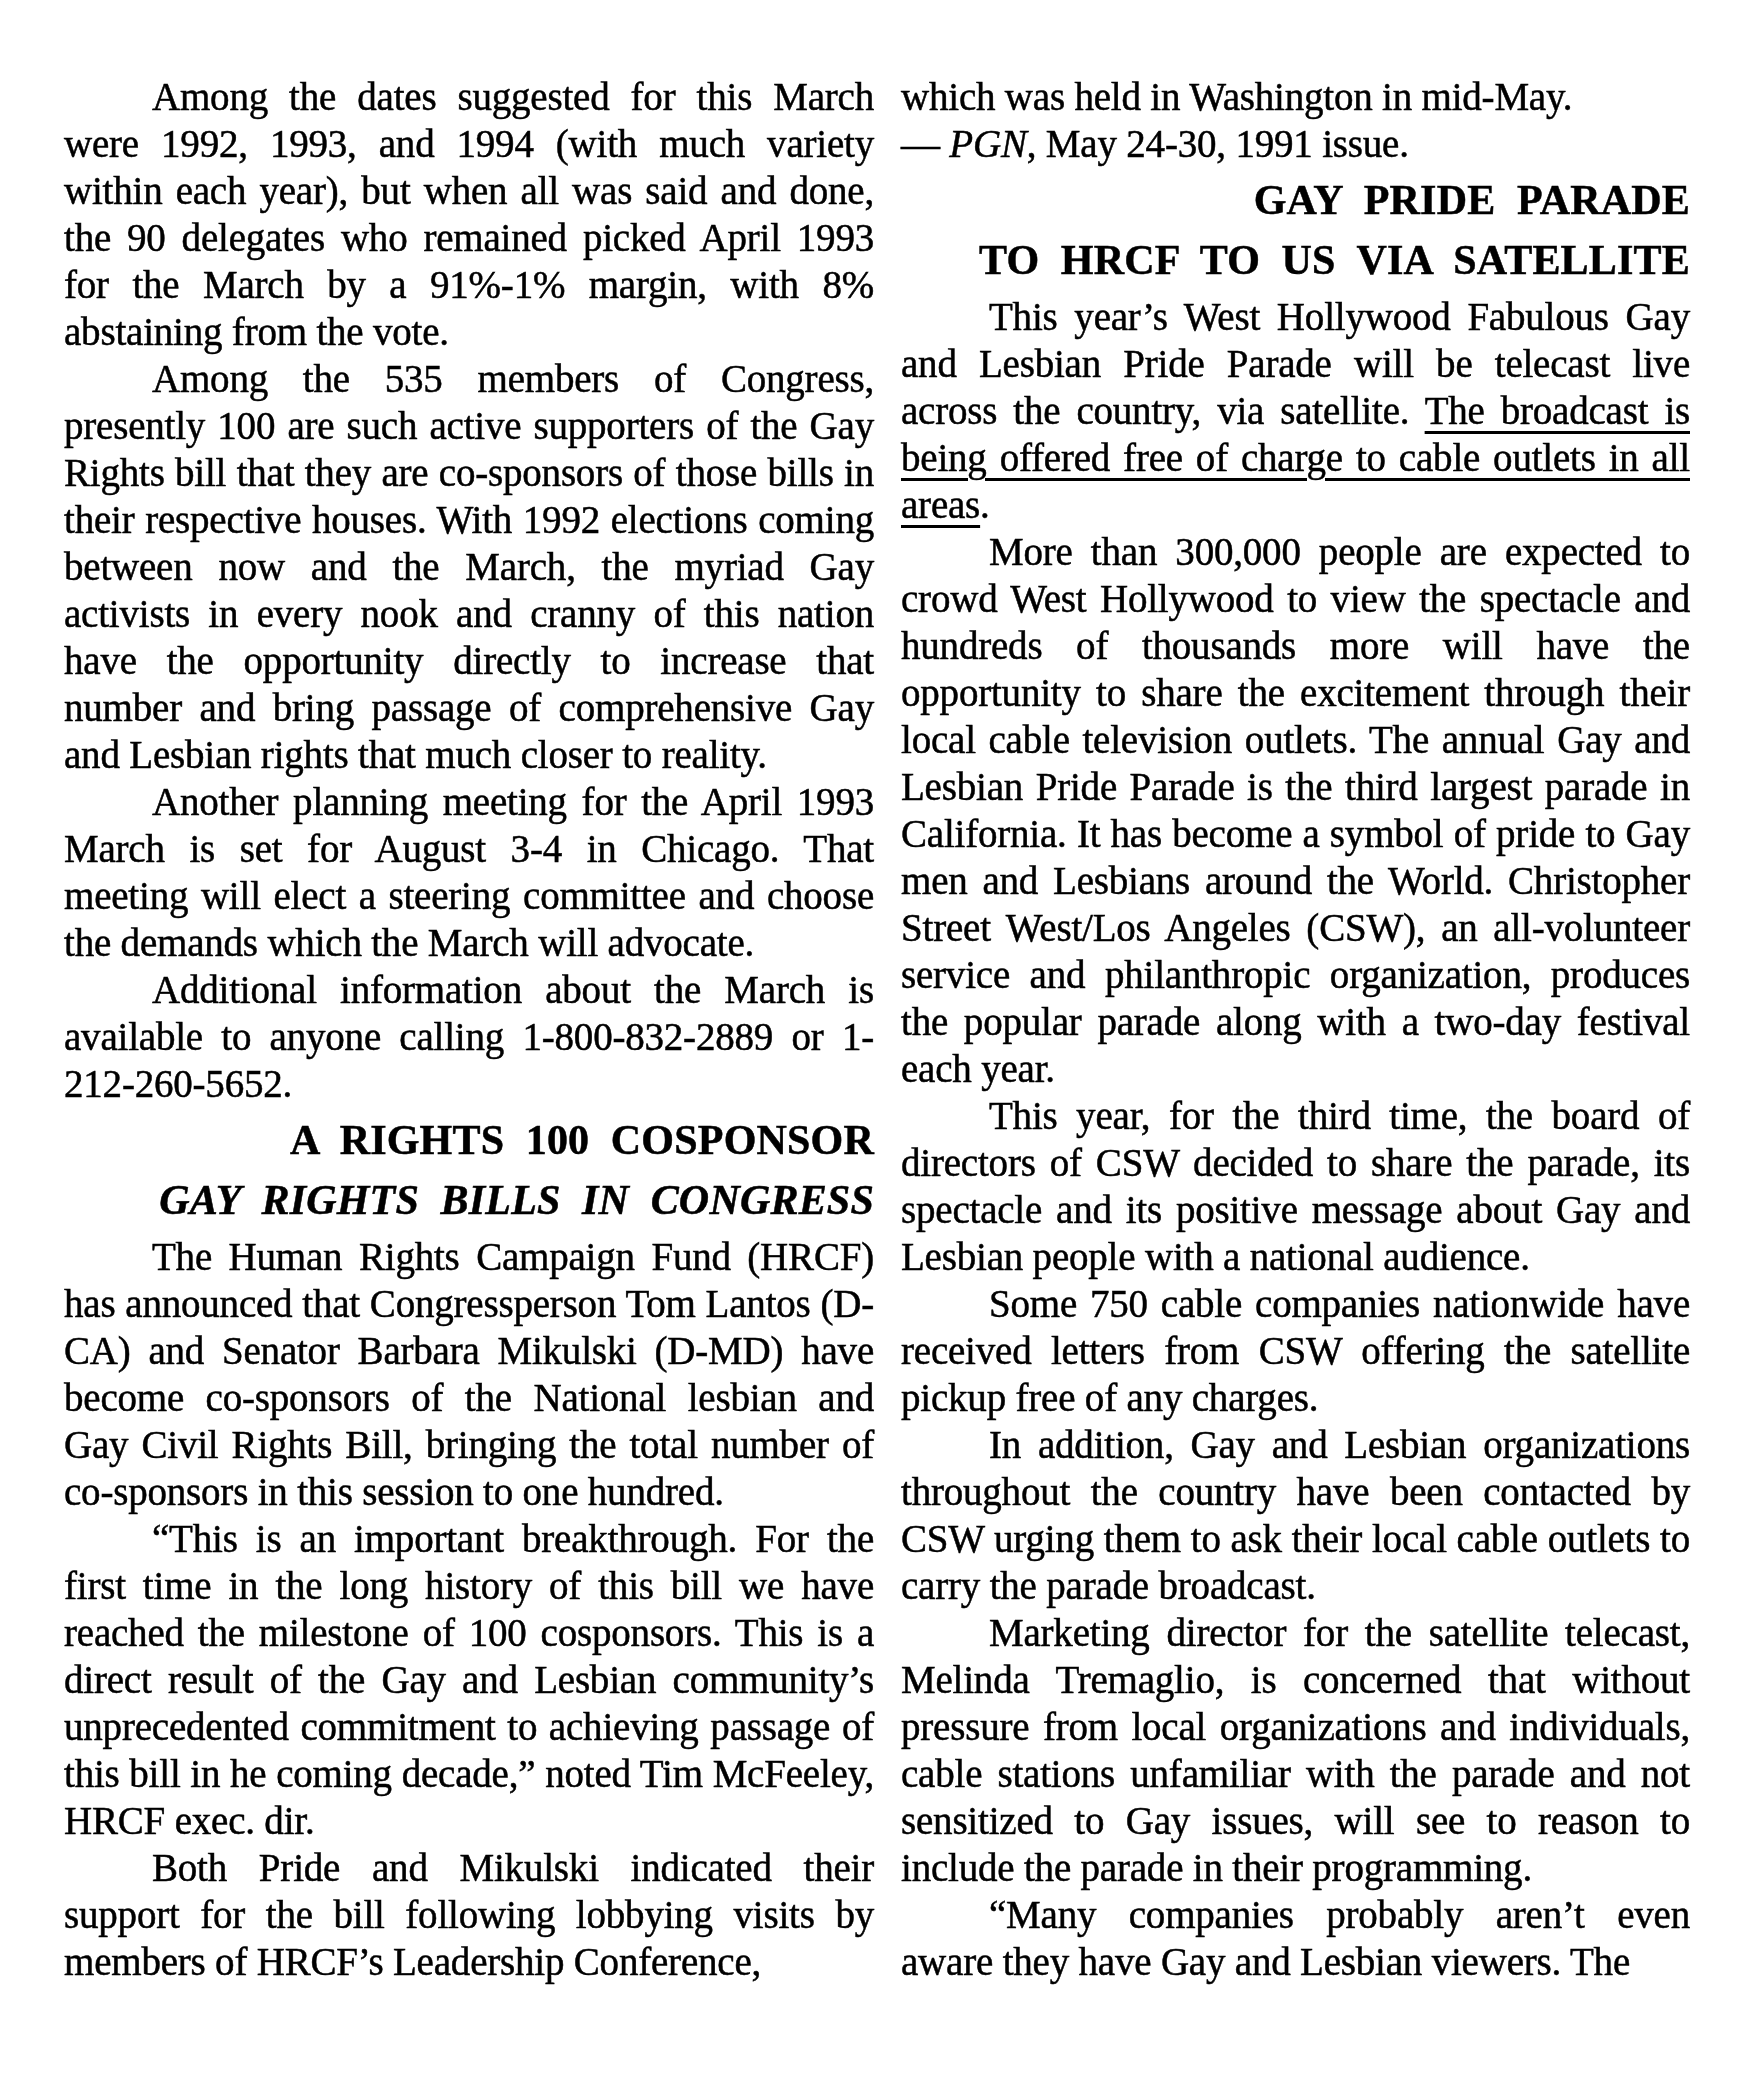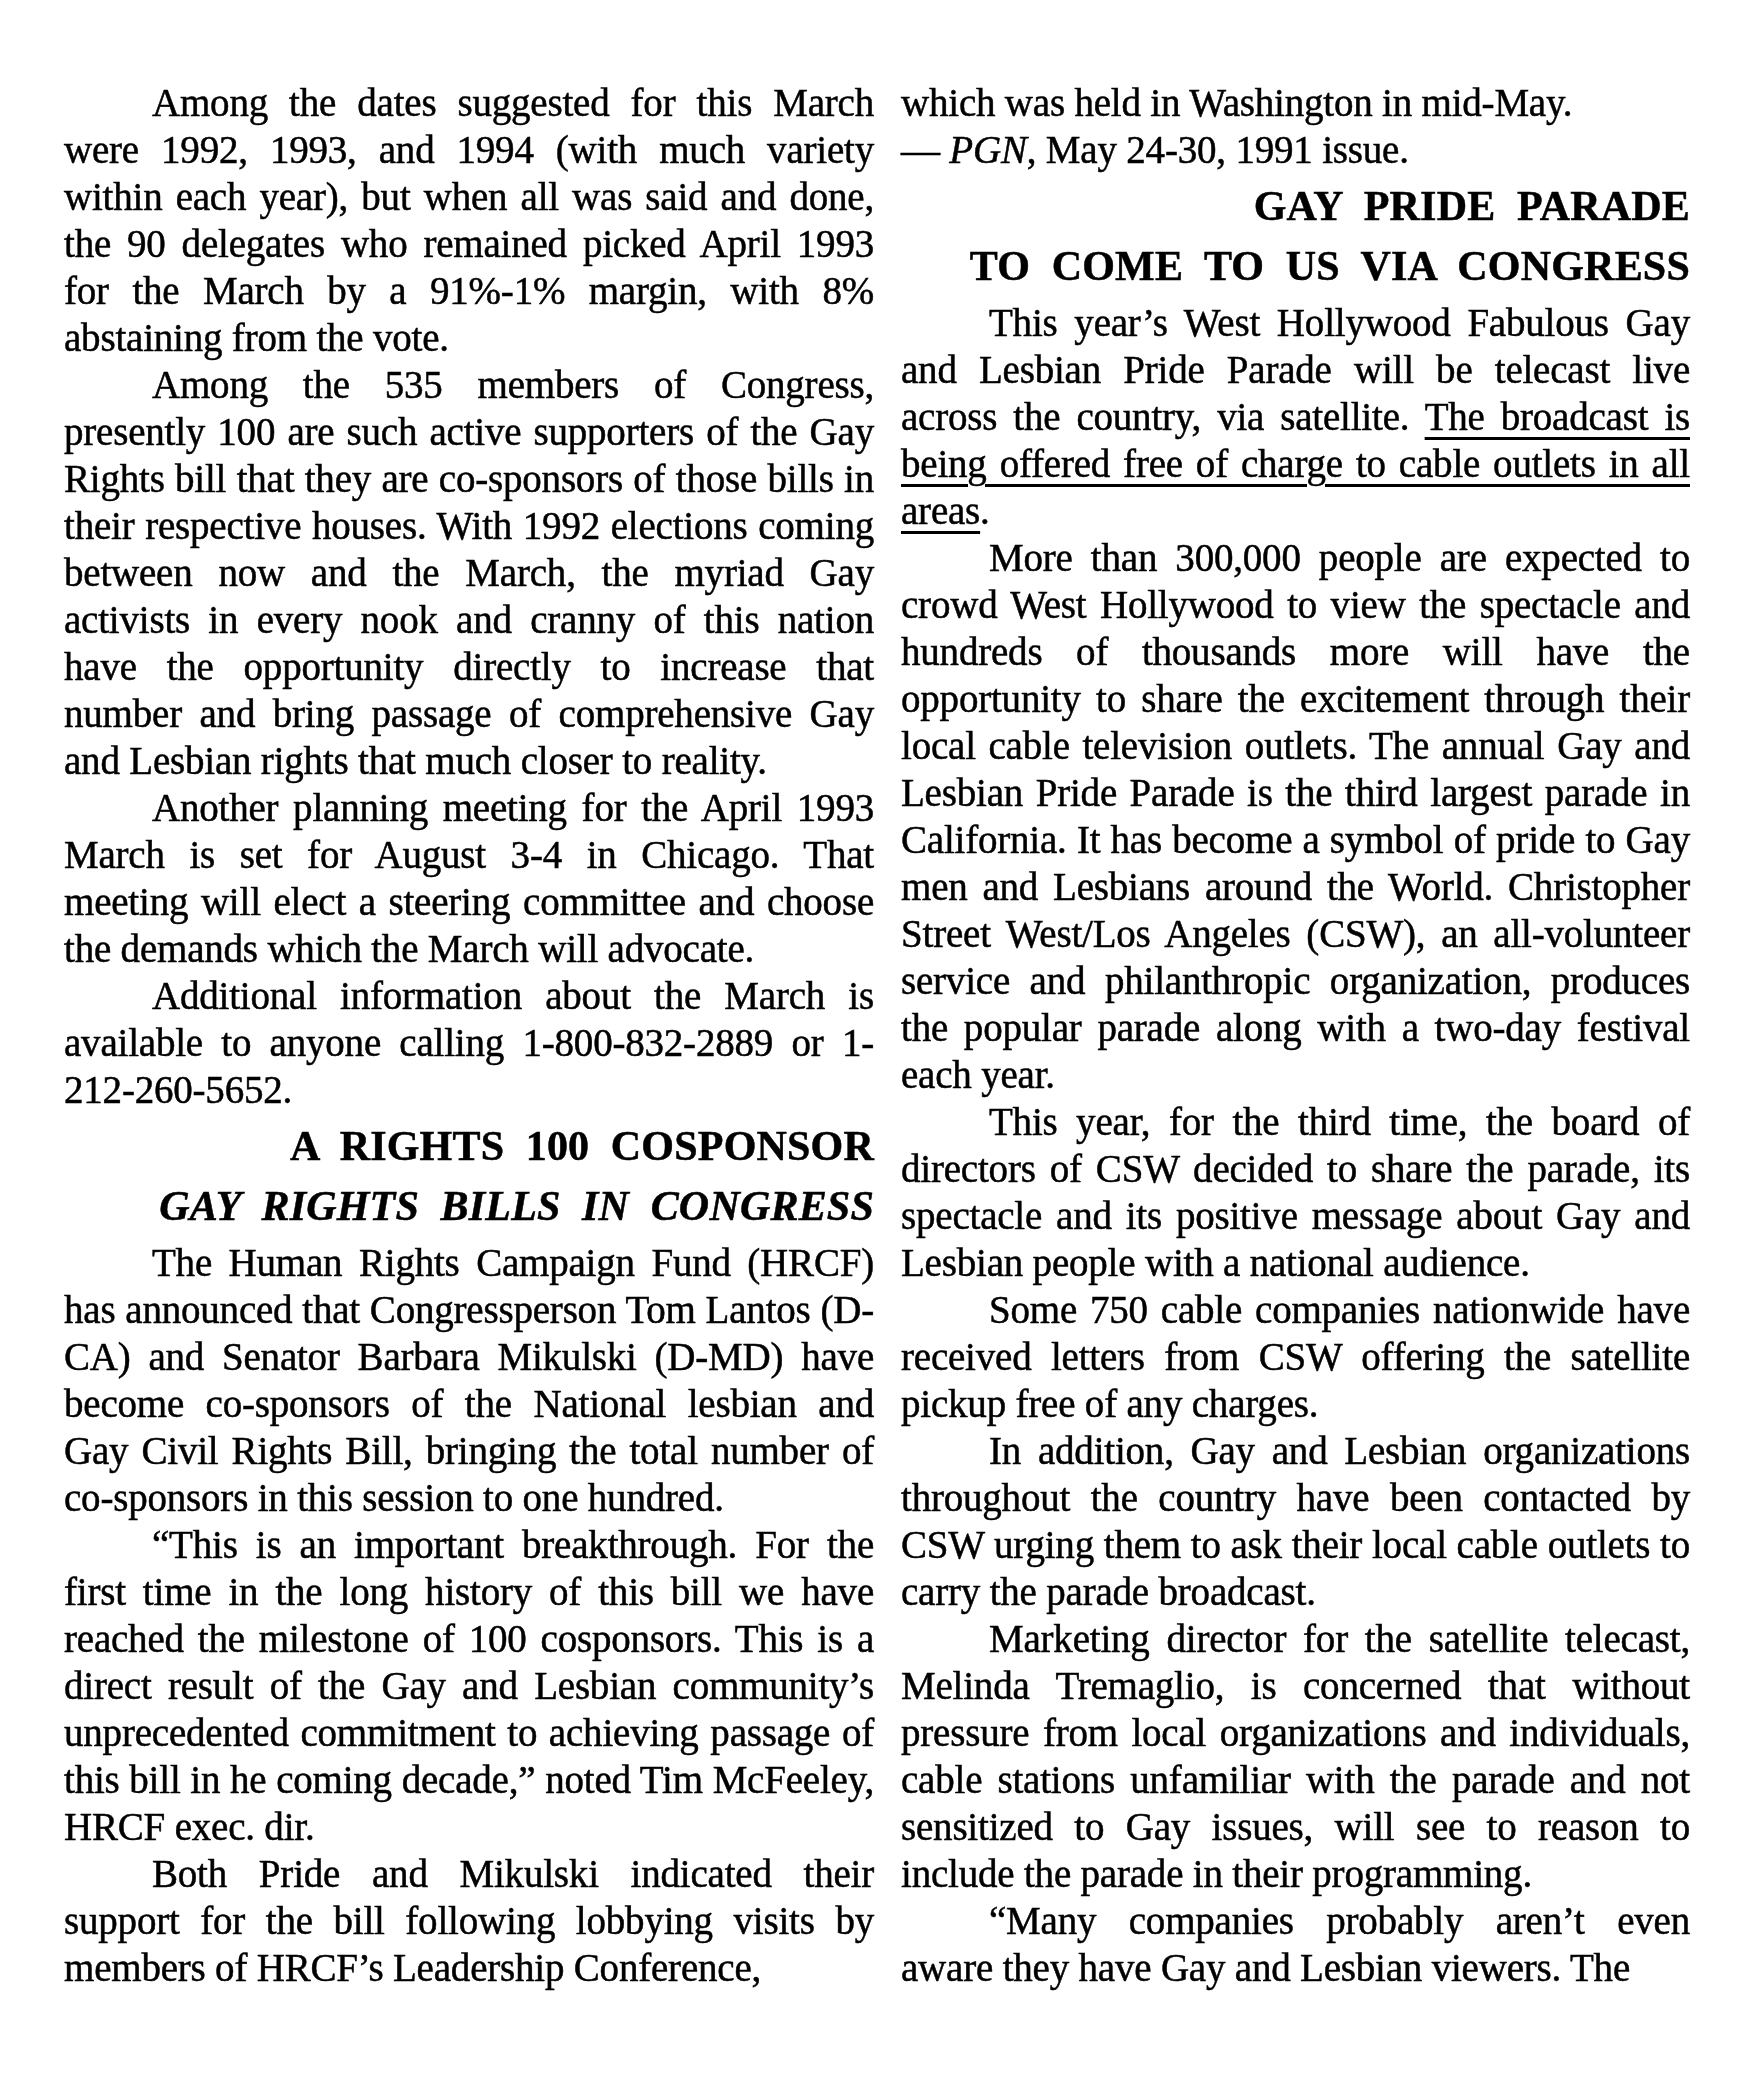--- a/index.html
+++ b/index.html
@@ -12,21 +12,21 @@
     width: 1748px;
     height: 2097px;
     background: #ffffff;
     overflow: hidden;
     font-family: "Liberation Serif", serif;
     color: #000000;
   }
   .content {
     position: absolute;
     left: 64px;
-    top: 79px;
+    top: 73px;
     display: flex;
     gap: 27px;
   }
   .col { display: block; }
   .col-left  { width: 810px; }
   .col-right { width: 789px; }
 
   p.body {
     margin: 0;
     font-size: 39px;
@@ -82,21 +82,21 @@
 
     <div class="col col-right">
       <p class="body noindent">which was held in Washington in mid-May.</p>
 
       <p class="body noindent">
         <span>— </span><span class="italic">PGN</span><span>, May 24-30, 1991 issue.</span>
       </p>
 
       <h2 class="headline">
         <span class="hl-line">GAY PRIDE PARADE</span>
-        <span class="hl-line">TO COME TO US VIA CONGRESS</span>
+        <span class="hl-line">TO HRCF TO US VIA SATELLITE</span>
       </h2>
 
       <p class="body indent">
         <span>This year’s West Hollywood Fabulous Gay and Lesbian Pride Parade will be telecast live across the country, via satellite. </span><span class="underlined">The broadcast is being offered free of charge to cable outlets in all areas</span><span>.</span>
       </p>
 
       <p class="body indent">More than 300,000 people are expected to crowd West Hollywood to view the spectacle and hundreds of thousands more will have the opportunity to share the excitement through their local cable television outlets. The annual Gay and Lesbian Pride Parade is the third largest parade in California. It has become a symbol of pride to Gay men and Lesbians around the World. Christopher Street West/Los Angeles (CSW), an all-volunteer service and philanthropic organization, produces the popular parade along with a two-day festival each year.</p>
       <p class="body indent">This year, for the third time, the board of directors of CSW decided to share the parade, its spectacle and its positive message about Gay and Lesbian people with a national audience.</p>
       <p class="body indent">Some 750 cable companies nationwide have received letters from CSW offering the satellite pickup free of any charges.</p>
       <p class="body indent">In addition, Gay and Lesbian organizations throughout the country have been contacted by CSW urging them to ask their local cable outlets to carry the parade broadcast.</p>

